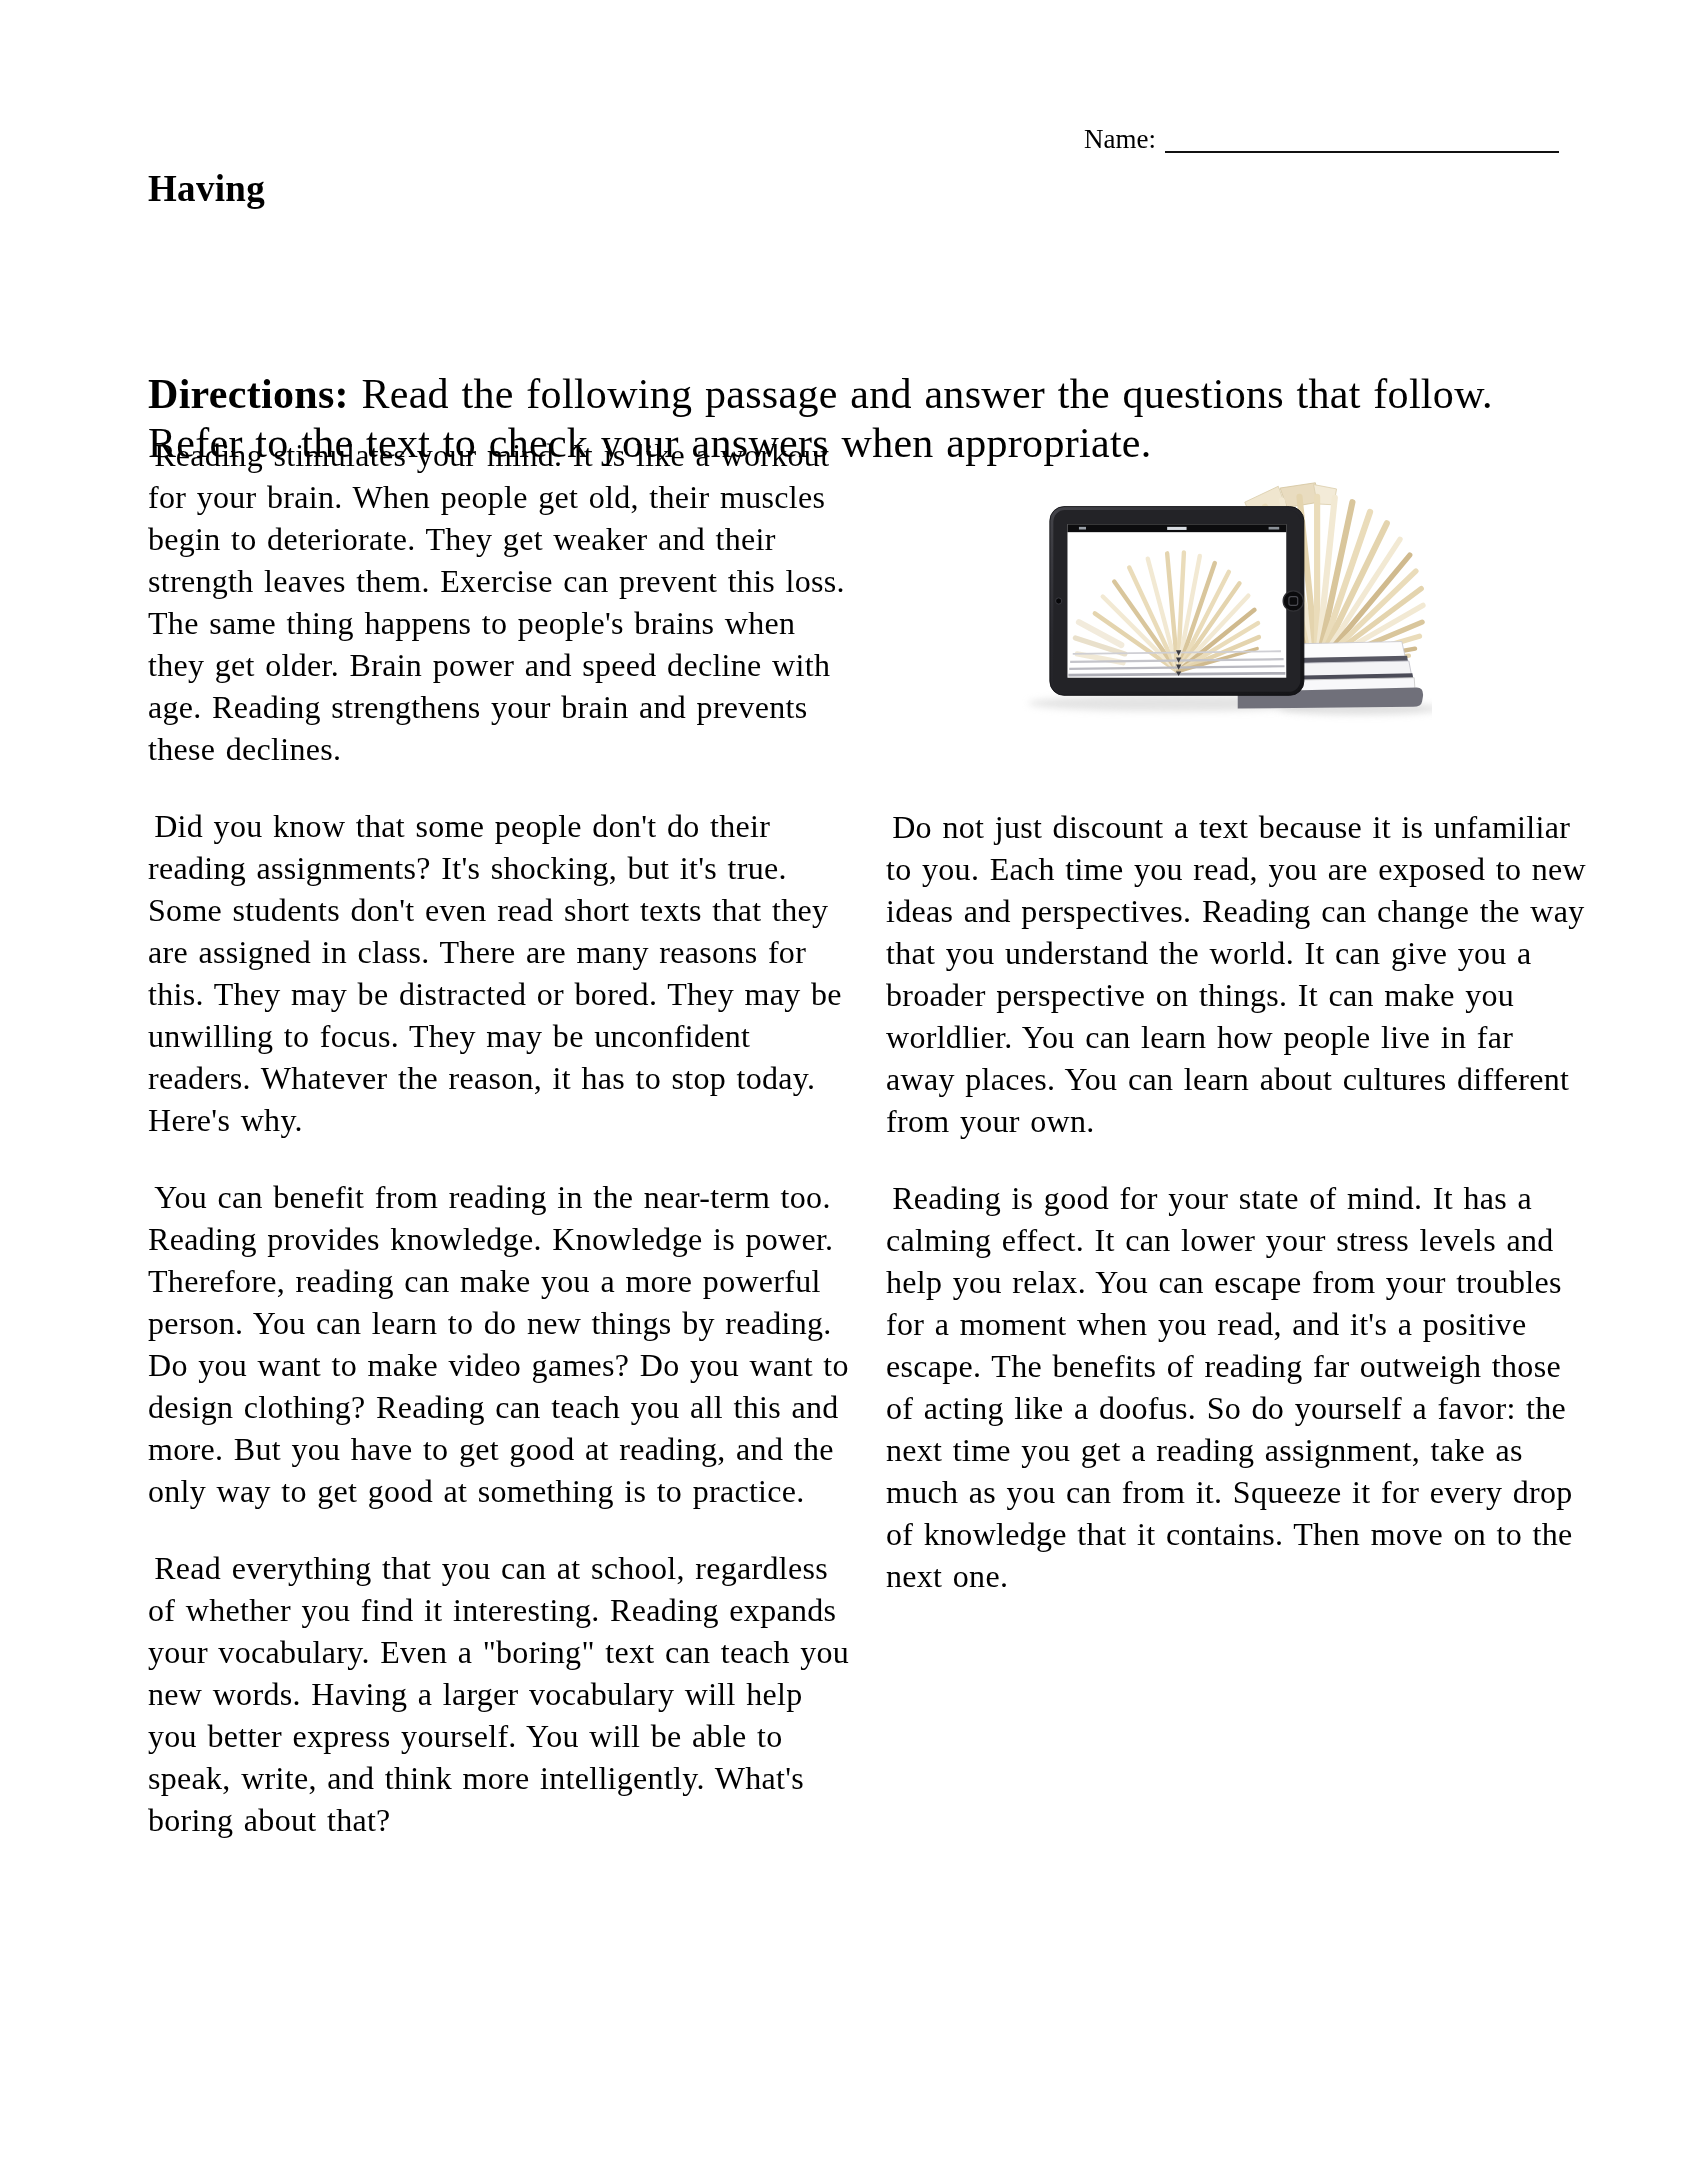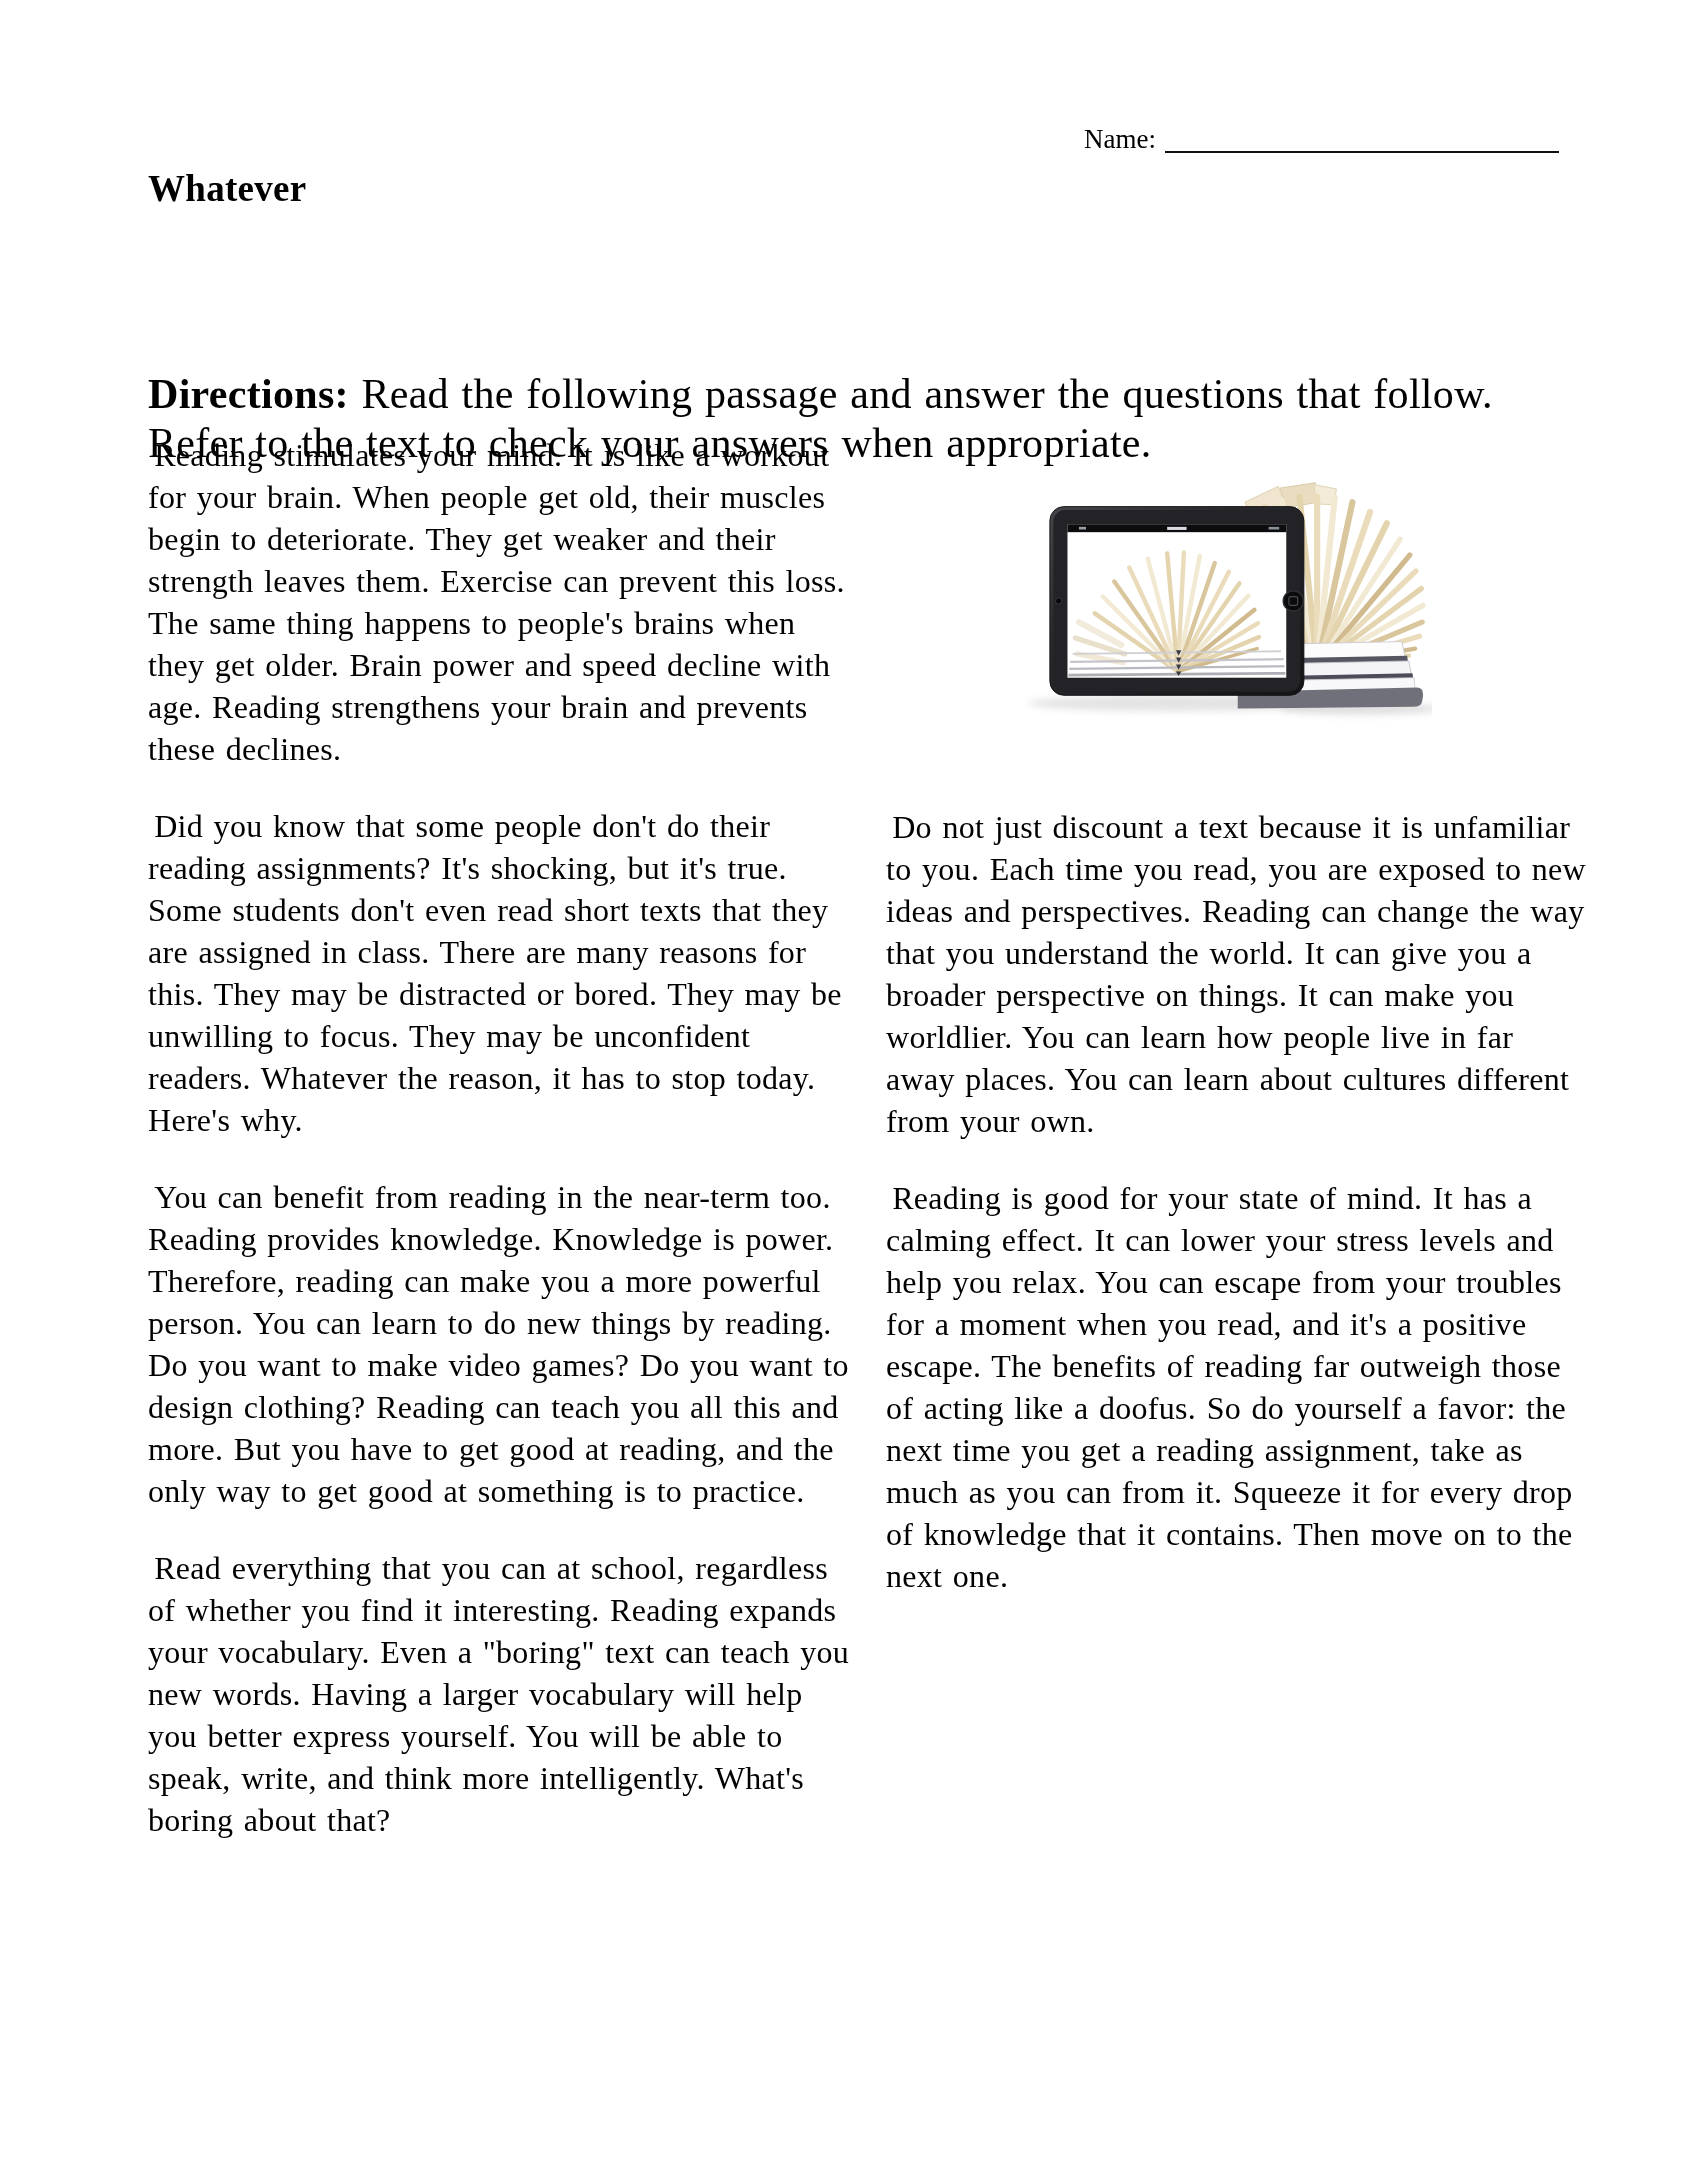--- a/index.html
+++ b/index.html
@@ -53,21 +53,21 @@
 </head>
 <body>
 
 <div class="page">
 
   <div class="name-row">
     <span>Name:</span><span class="name-line"></span>
   </div>
 
   <div class="title-block">
-    <div>Whatever</div>
+    <div>Having</div>
   </div>
 
   <p class="directions"><b>Directions:</b><span> Read the following passage and answer the questions that follow. Refer to the text to check your answers when appropriate.</span></p>
 
   <div class="col col-left">
     <p>Reading stimulates your mind. It is like a workout for your brain. When people get old, their muscles begin to deteriorate. They get weaker and their strength leaves them. Exercise can prevent this loss. The same thing happens to people's brains when they get older. Brain power and speed decline with age. Reading strengthens your brain and prevents these declines.</p>
     <p>Did you know that some people don't do their reading assignments? It's shocking, but it's true. Some students don't even read short texts that they are assigned in class. There are many reasons for this. They may be distracted or bored. They may be unwilling to focus. They may be unconfident readers. Whatever the reason, it has to stop today. Here's why.</p>
     <p>You can benefit from reading in the near-term too. Reading provides knowledge. Knowledge is power. Therefore, reading can make you a more powerful person. You can learn to do new things by reading. Do you want to make video games? Do you want to design clothing? Reading can teach you all this and more. But you have to get good at reading, and the only way to get good at something is to practice.</p>
     <p>Read everything that you can at school, regardless of whether you find it interesting. Reading expands your vocabulary. Even a "boring" text can teach you new words. Having a larger vocabulary will help you better express yourself. You will be able to speak, write, and think more intelligently. What's boring about that?</p>
   </div>

